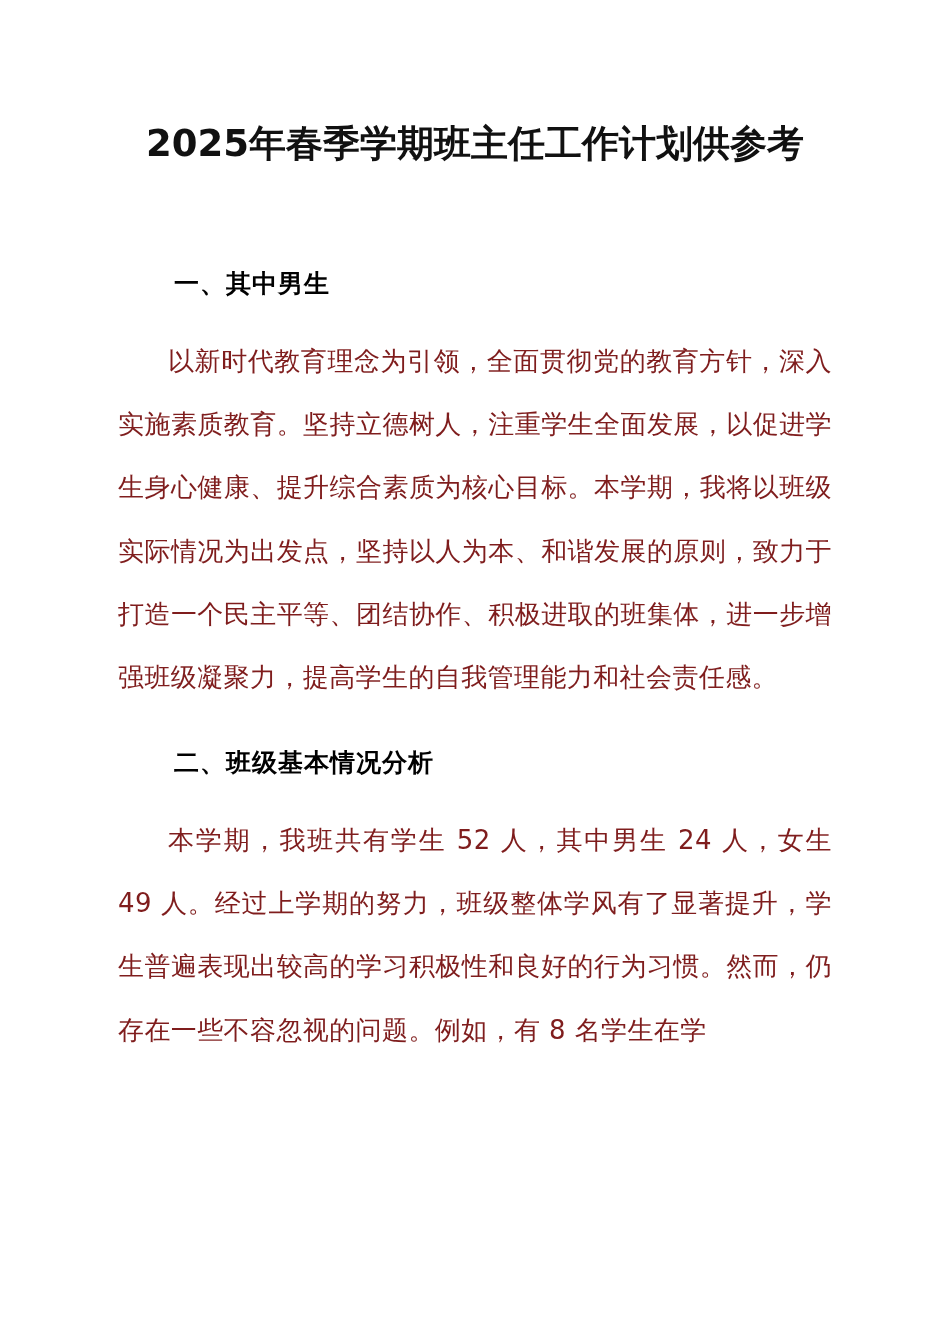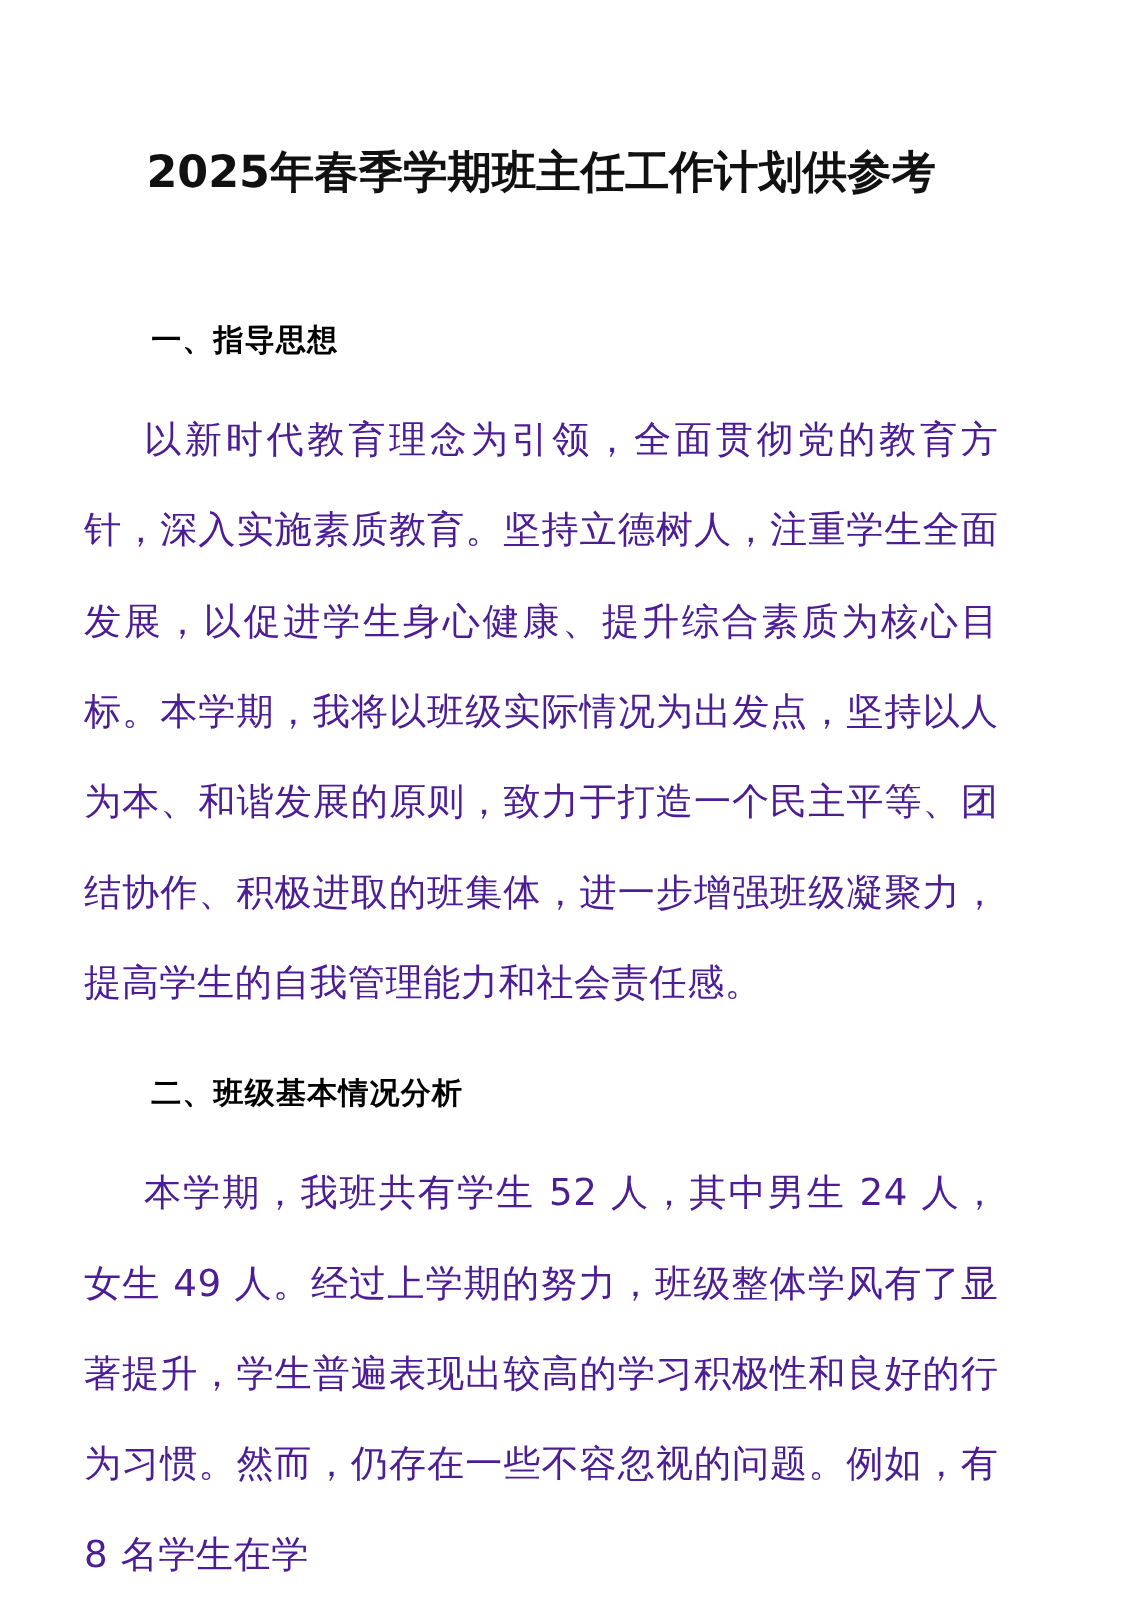--- a/index.html
+++ b/index.html
@@ -11,21 +11,21 @@
     width: 950px;
     height: 1344px;
     font-family: "DejaVu Sans", "Liberation Sans", sans-serif;
     color: #000000;
     overflow: hidden;
   }
   .page {
     width: 950px;
     height: 1344px;
     box-sizing: border-box;
-    padding: 96px 118px 60px 70px;
+    padding: 96px 118px 60px 118px;
     position: relative;
     background: #ffffff;
   }
   .doc-title {
     font-family: "DejaVu Sans", "Liberation Sans", sans-serif;
     font-weight: 700;
     font-size: 37px;
     line-height: 1.3;
     text-align: center;
     letter-spacing: 0px;
@@ -43,42 +43,42 @@
     font-size: 25px;
     line-height: 1.6;
     margin: 0;
     padding-left: 56px;
     letter-spacing: 1px;
     color: #000;
   }
   .para {
     font-family: "DejaVu Sans", "Liberation Sans", sans-serif;
     font-weight: 400;
-    font-size: 31px;
+    font-size: 26px;
     line-height: 2.43;
     letter-spacing: 0.4px;
     margin: 0;
     text-align: justify;
     text-justify: inter-ideograph;
     text-indent: 50px;
-    color: #4c1d95;
+    color: #7f1d1d;
   }
   .gap-sm { height: 26px; }
   .gap-md { height: 34px; }
 </style>
 </head>
 <body>
 
 <div class="page">
 
   <h1 class="doc-title">2025年春季学期班主任工作计划供参考</h1>
 
   <div class="spacer-after-title"></div>
 
-  <h2 class="heading">一、指导思想</h2>
+  <h2 class="heading">一、其中男生</h2>
 
   <div class="gap-sm"></div>
 
   <p class="para">以新时代教育理念为引领，全面贯彻党的教育方针，深入实施素质教育。坚持立德树人，注重学生全面发展，以促进学生身心健康、提升综合素质为核心目标。本学期，我将以班级实际情况为出发点，坚持以人为本、和谐发展的原则，致力于打造一个民主平等、团结协作、积极进取的班集体，进一步增强班级凝聚力，提高学生的自我管理能力和社会责任感。</p>
 
   <div class="gap-md"></div>
 
   <h2 class="heading">二、班级基本情况分析</h2>
 
   <div class="gap-sm"></div>

